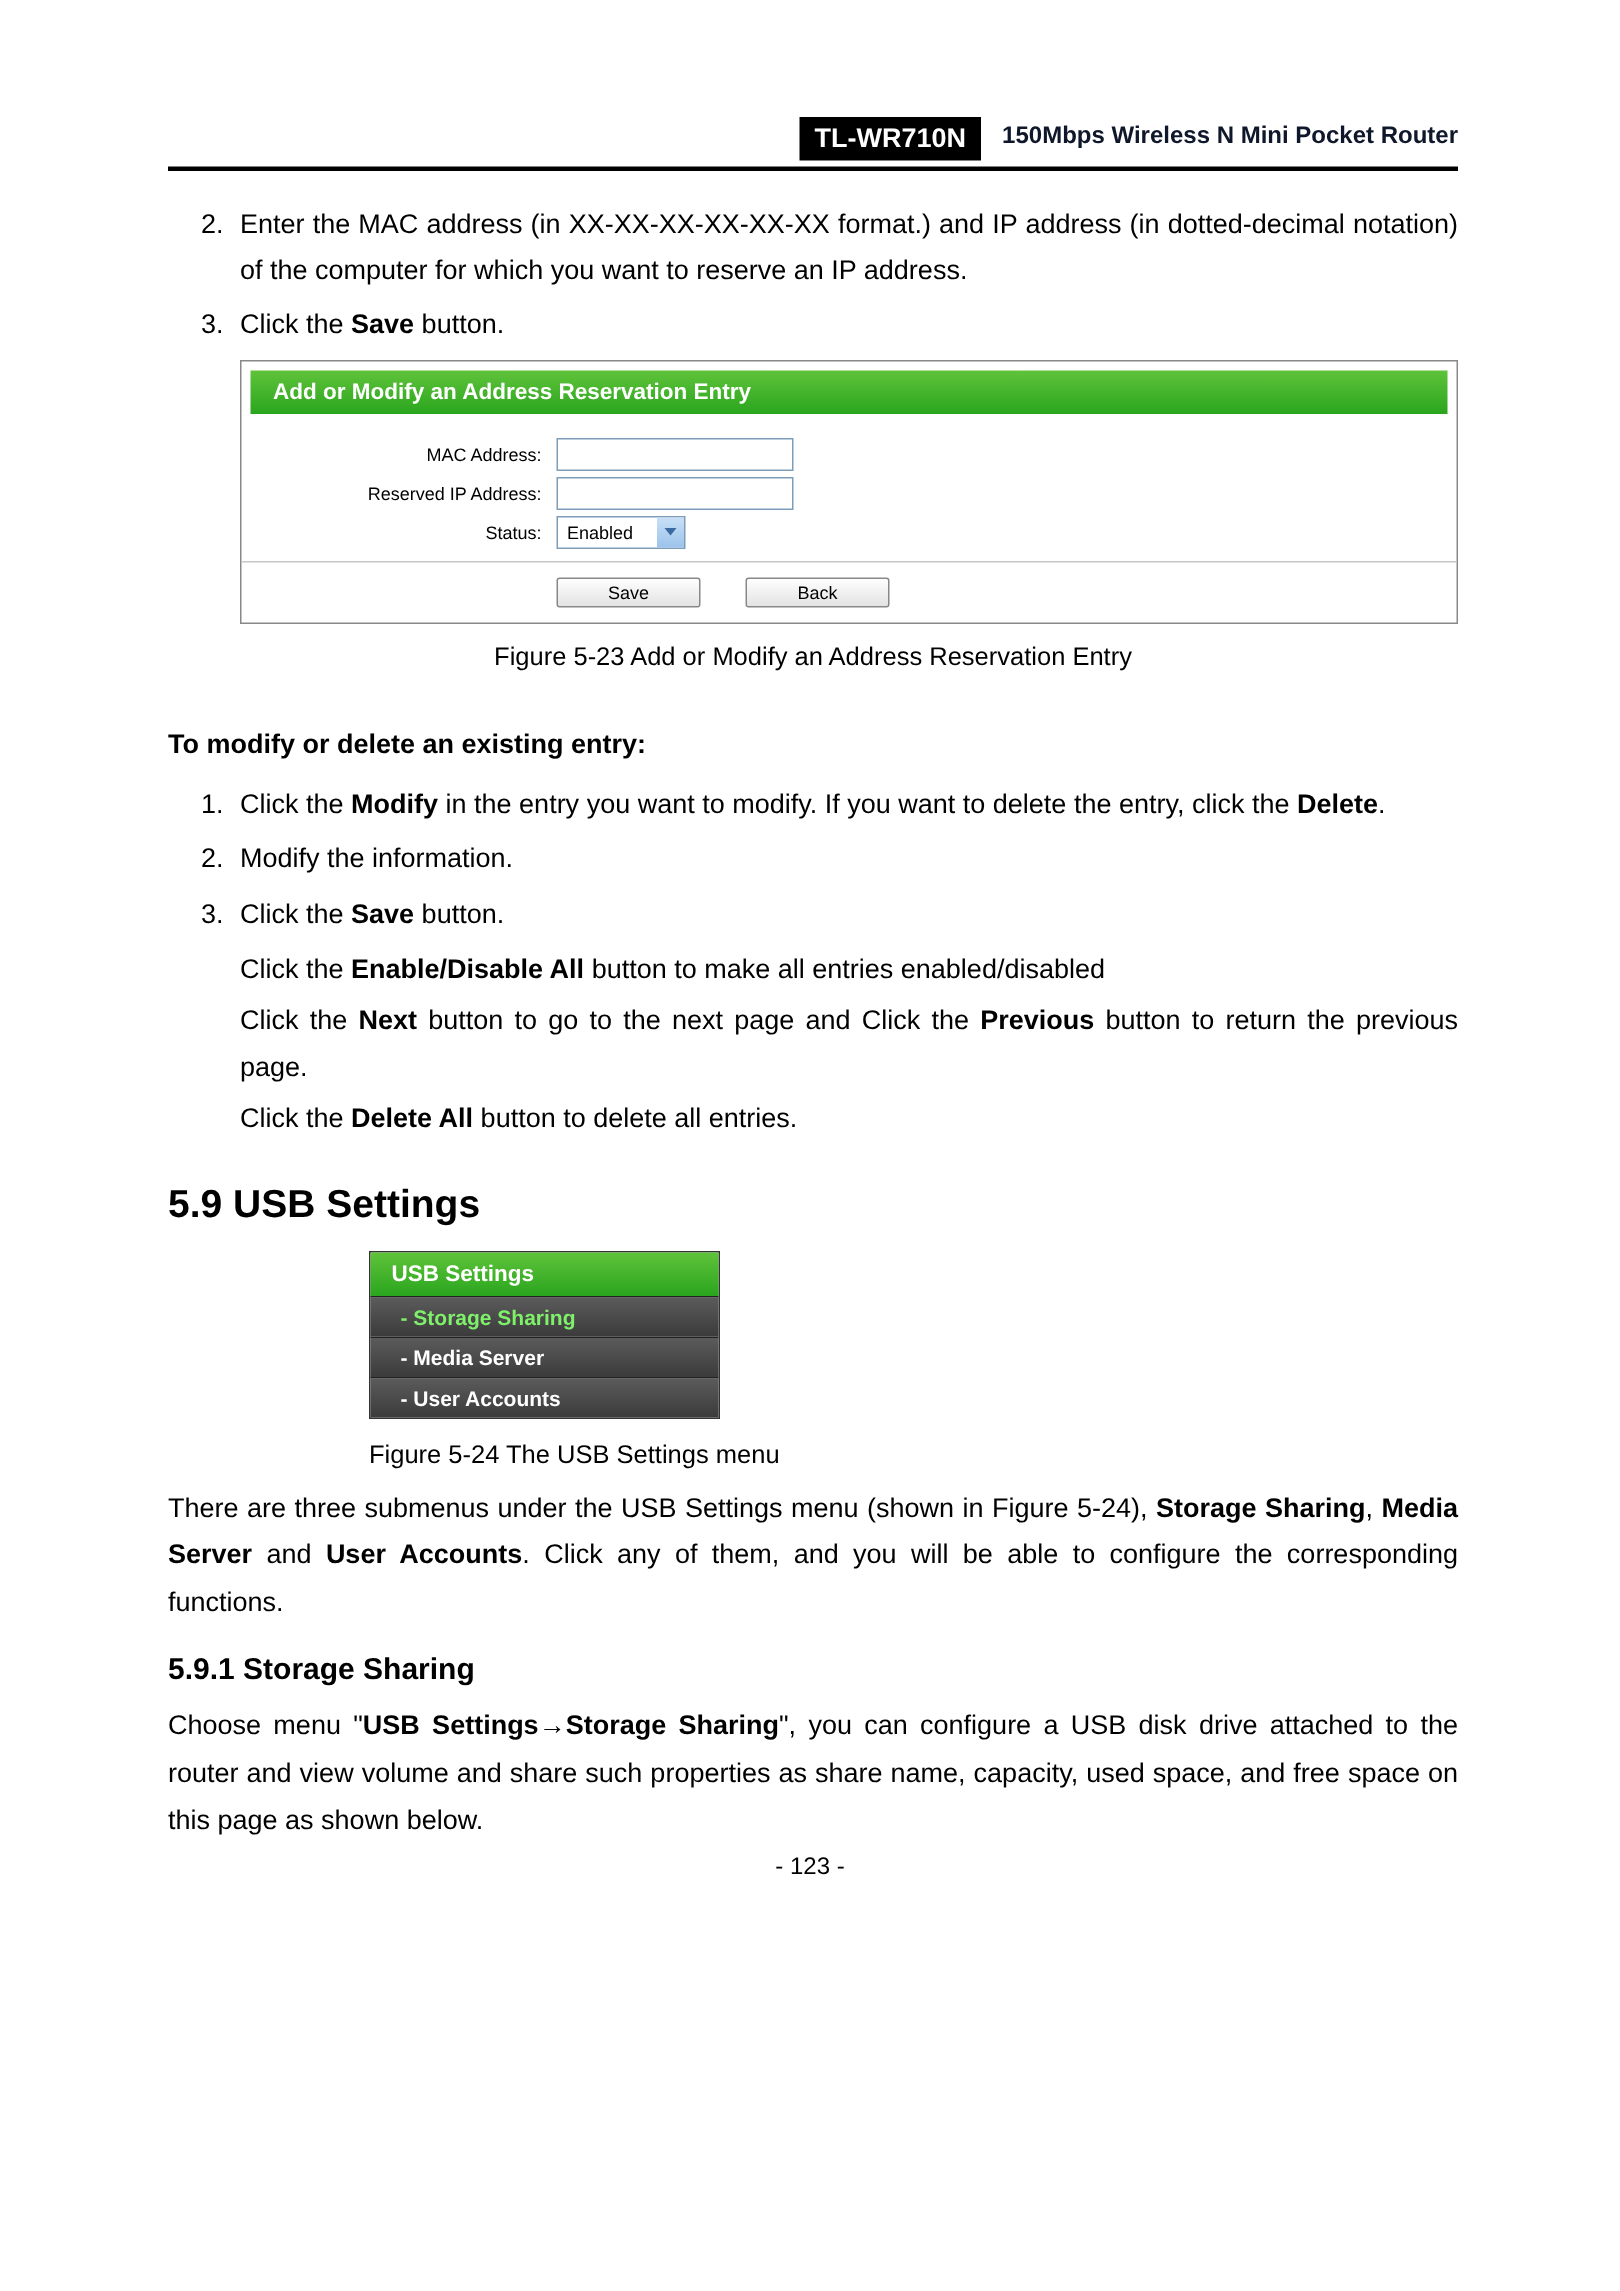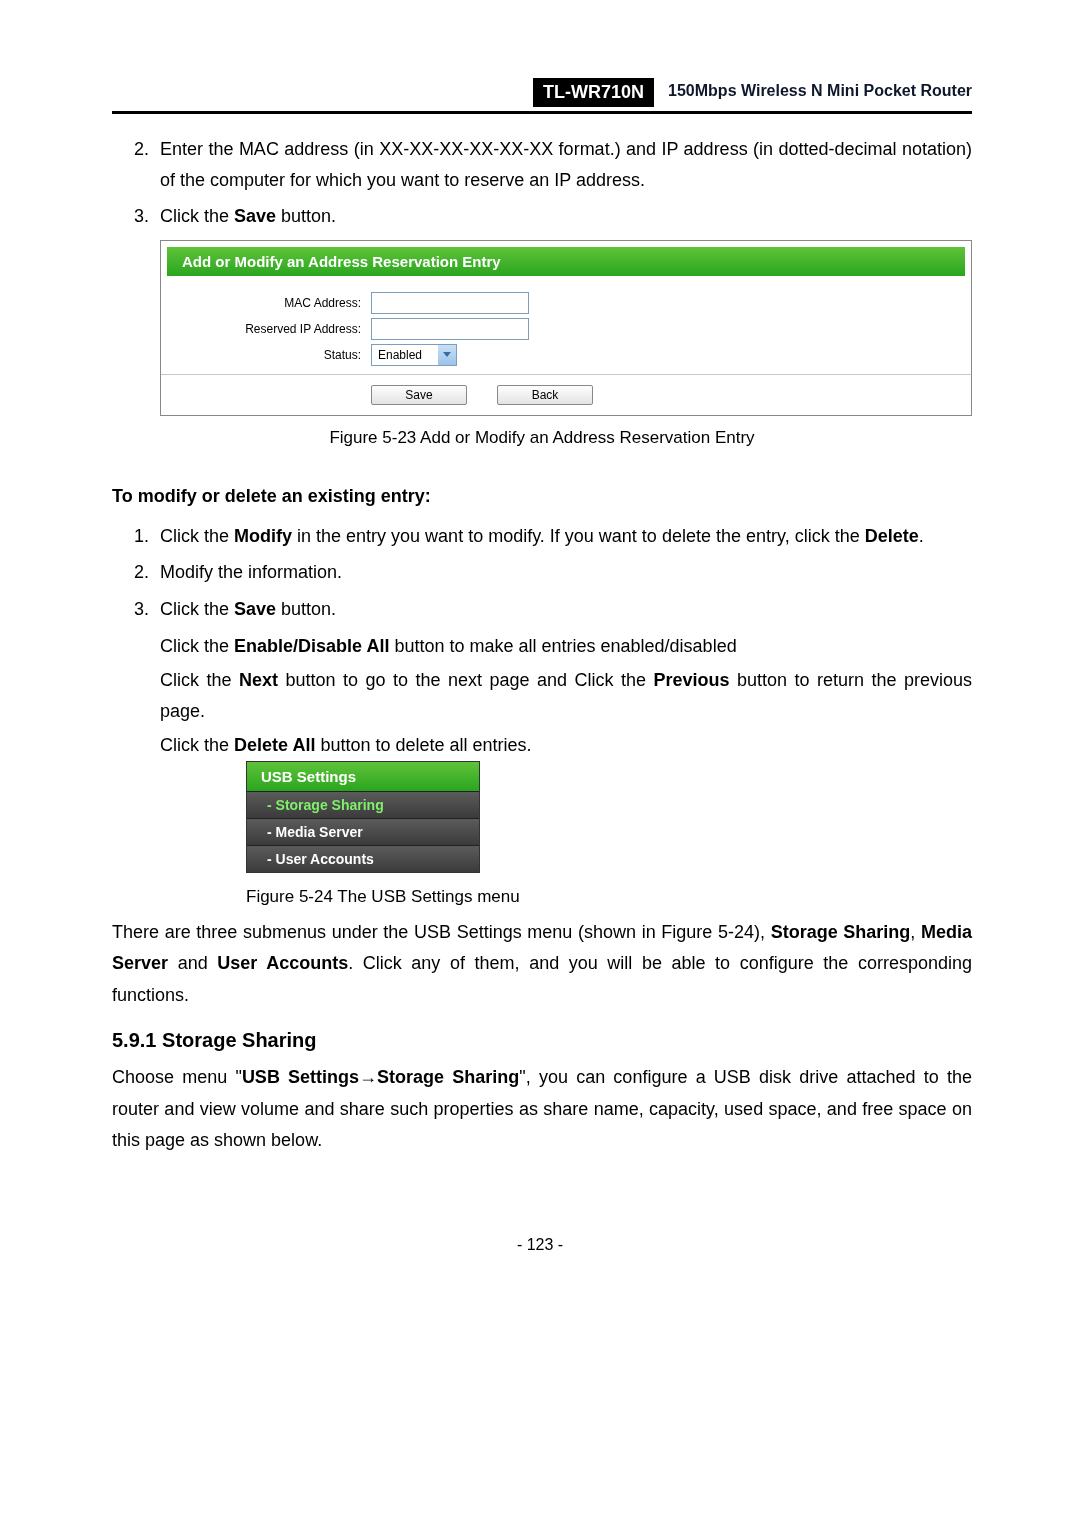--- a/index.html
+++ b/index.html
@@ -261,20 +261,21 @@
   <div class="para">
     <span>Click the </span><span class="bold">Enable/Disable All</span><span> button to make all entries enabled/disabled</span>
   </div>
   <div class="para">
     <span>Click the </span><span class="bold">Next</span><span> button to go to the next page and Click the </span><span class="bold">Previous</span><span> button to return the previous page.</span>
   </div>
   <div class="para">
     <span>Click the </span><span class="bold">Delete All</span><span> button to delete all entries.</span>
   </div>
 
+  <h2 class="sec">5.9  USB Settings</h2>
 
   <div class="usbmenu">
     <div class="head">USB Settings</div>
     <div class="item sel">- Storage Sharing</div>
     <div class="item">- Media Server</div>
     <div class="item">- User Accounts</div>
   </div>
   <div class="caption2">Figure 5-24 The USB Settings menu</div>
 
   <div class="body">

